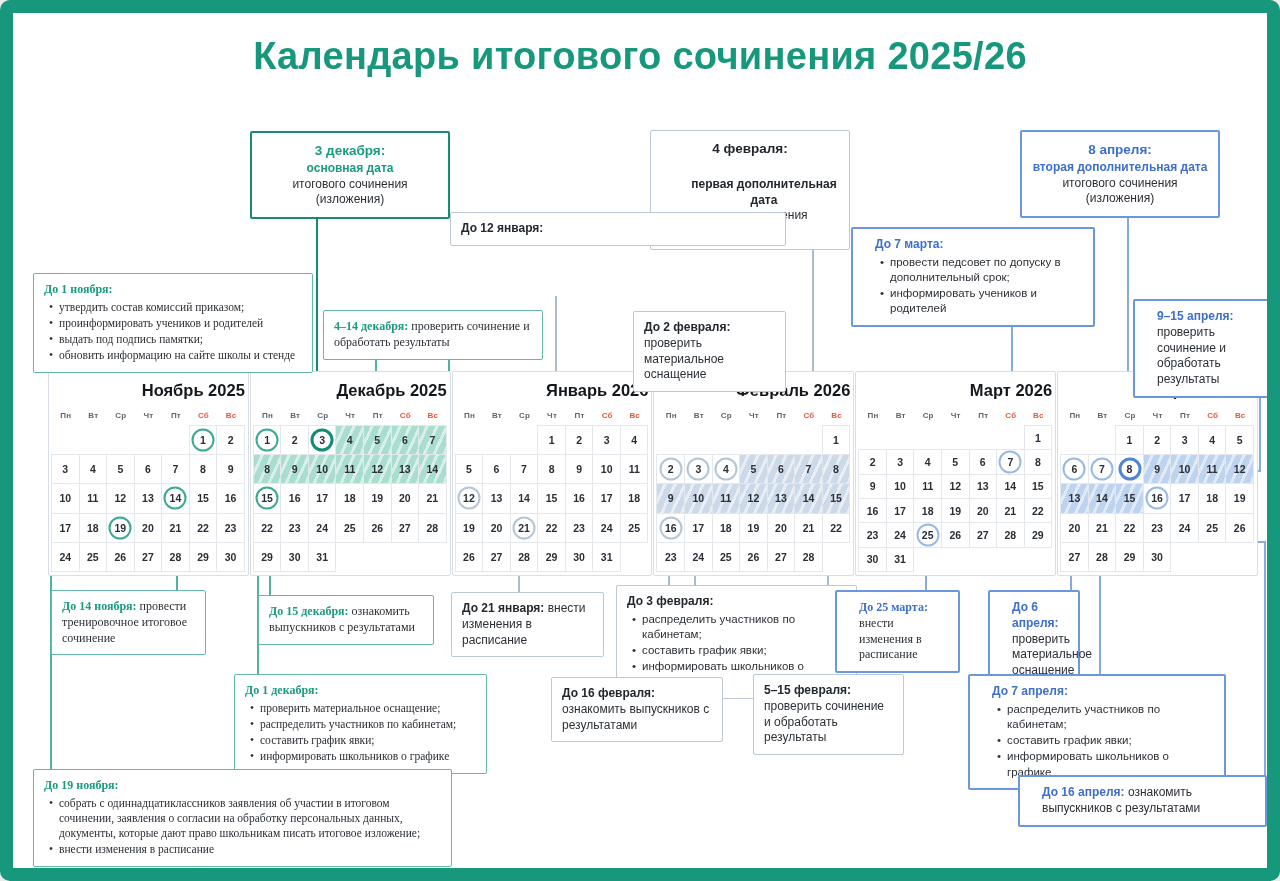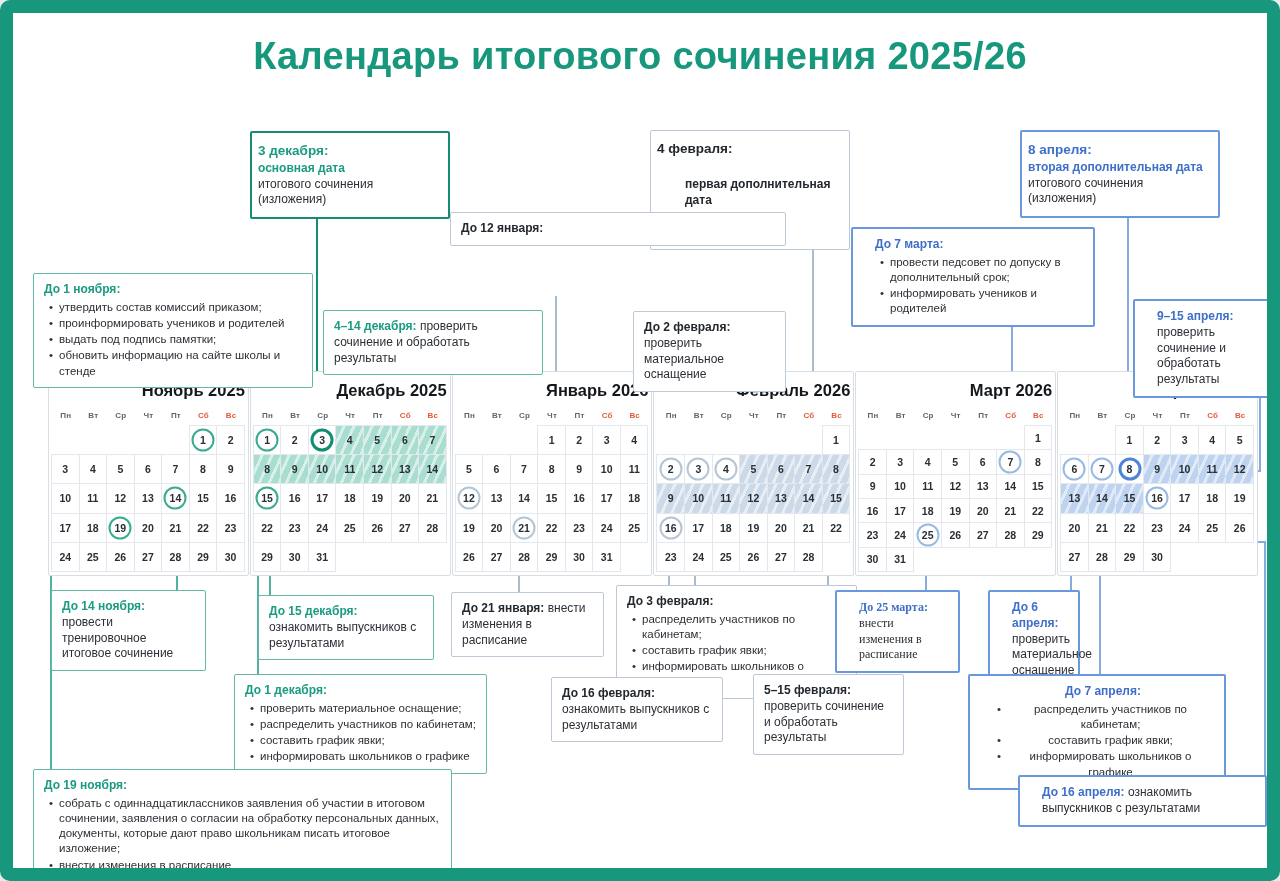--- a/index.html
+++ b/index.html
@@ -12,25 +12,25 @@
   .page-title{
     position:absolute;left:0;top:22px;width:100%;text-align:center;margin:0;
     font-size:38px;font-weight:800;color:#17977c;letter-spacing:.3px;
   }
   
   .note{
     position:absolute;background:#fff;border:1.5px solid #b9c6d4;border-radius:2px;
     padding:8px 10px;font-size:12px;line-height:1.32;color:#2b3036;
   }
   .note .head{font-weight:700;color:var(--acc);}
-  .note.teal{--acc:#1a9b82;border-color:#64b8a6;}
+  .note.teal{--acc:#1a9b82;border-color:#64b8a6;font-family:Liberation Serif, serif;}
   .note.teal-strong{--acc:#1a9b82;border-color:#178a72;border-width:2.5px;}
   .note.gray{--acc:#23282e;border-color:#bcc8d6;}
   .note.blue{--acc:#3e6fc9;border-color:#6b97dd;border-width:2px;padding-left:22px;}
-  .note.centered{text-align:left;padding:9px 6px;}
+  .note.centered{text-align:center;padding:9px 6px;}
   .note .ln{display:block;}
   .note .ln.a1{font-weight:800;font-size:13.5px;color:var(--acc);margin-bottom:1px;}
   .note .ln.a{font-weight:700;font-size:12px;color:var(--acc);}
   .note .ln.d1{font-weight:800;font-size:13.5px;color:#23282e;margin-bottom:19px;}
   .note .ln.d{font-weight:700;font-size:12px;color:#23282e;margin-left:28px;}
   .note .ln.p{font-size:12px;color:#2b3036;}
   .note ul{margin:2px 0 0;padding:0 0 0 4px;list-style:none;font-size:11.5px;}
   .note ul li{position:relative;padding-left:11px;margin-top:1px;}
   .note ul li:before{content:"•";position:absolute;left:1px;top:0;color:#2b3036;}
   .note .rest{display:block;}
@@ -819,21 +819,21 @@
       <div class="note blue" style="left: 822px; top: 577px; width: 125px; z-index: 2; font-family: Liberation Serif, serif;"><span class="head">До 25 марта:</span><span class="rest">внести изменения в расписание</span></div>
       <div class="note blue" style="left: 975px; top: 577px; width: 92px; z-index: 2;"><span class="head">До 6 апреля:</span><span class="rest">проверить материальное оснащение</span></div>
       <div class="note teal" style="left: 185px; top: 661px; width: 253px; z-index: 2; margin-left: 36px;"><span class="head">До 1 декабря:</span><ul>
           <li>проверить материальное оснащение;</li>
           <li>распределить участников по кабинетам;</li>
           <li>составить график явки;</li>
           <li>информировать школьников о графике</li>
         </ul></div>
       <div class="note gray" style="left: 538px; top: 664px; width: 172px; z-index: 2;"><span class="head">До 16 февраля: </span><span>ознакомить выпускников с результатами</span></div>
       <div class="note gray" style="left: 740px; top: 661px; width: 151px; z-index: 2;"><span class="head">5–15 февраля:</span><span class="rest">проверить сочинение и обработать результаты</span></div>
-      <div class="note blue" style="left: 955px; top: 661px; width: 258px; z-index: 2; text-align: center;"><span class="head">До 7 апреля:</span><ul>
+      <div class="note blue" style="left: 955px; top: 661px; width: 258px; z-index: 2;"><span class="head">До 7 апреля:</span><ul>
           <li>распределить участников по кабинетам;</li>
           <li>составить график явки;</li>
           <li>информировать школьников о графике</li>
         </ul></div>
       <div class="note teal" style="left: 20px; top: 756px; width: 419px; z-index: 2;"><span class="head">До 19 ноября:</span><ul>
           <li>собрать с одиннадцатиклассников заявления об участии в итоговом сочинении, заявления о согласии на обработку персональных данных, документы, которые дают право школьникам писать итоговое изложение;</li>
           <li>внести изменения в расписание</li>
         </ul></div>
       <div class="note blue" style="left: 1005px; top: 762px; width: 249px; z-index: 2;"><span class="head">До 16 апреля: </span><span>ознакомить выпускников с результатами</span></div>
     </div>

